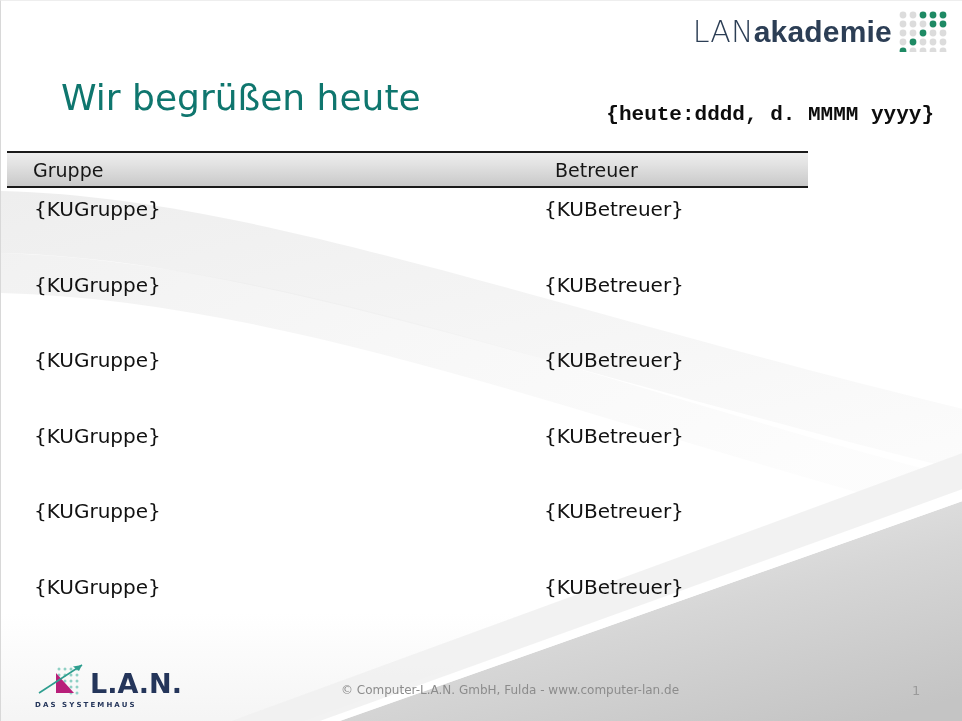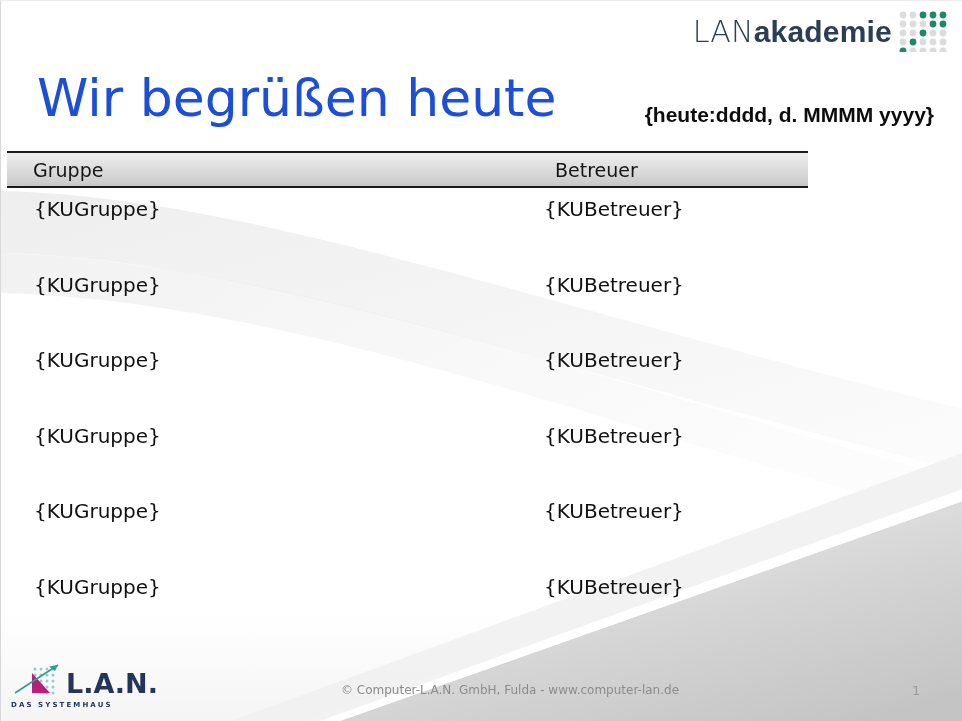--- a/index.html
+++ b/index.html
@@ -64,38 +64,38 @@
     white-space: nowrap;
     margin-top: 1px;
   }
   .brand-dots {
     margin-top: 3px;
   }
 
   
   .slide-title {
     position: absolute;
-    left: 36px;
+    left: 60px;
     top: 66px;
-    font-size: 52px;
+    font-size: 36px;
     line-height: 62px;
-    color: #1d4ed8;
+    color: #0f766e;
     font-weight: normal;
     font-family: "DejaVu Sans", sans-serif;
     white-space: nowrap;
   }
   .date-field {
     position: absolute;
     right: 28px;
     top: 101px;
     font-size: 21px;
     line-height: 26px;
     color: #0d0d0d;
     font-weight: bold;
-    font-family: Liberation Sans, sans-serif;
+    font-family: Liberation Mono, monospace;
     white-space: nowrap;
   }
 
   
   .table-head {
     position: absolute;
     left: 6px;
     top: 150px;
     width: 801px;
     height: 37px;
@@ -133,21 +133,21 @@
     color: #111111;
     font-family: "DejaVu Sans", sans-serif;
     white-space: nowrap;
   }
   .cell-gruppe { left: 33px; }
   .cell-betreuer { left: 543px; }
 
   
   .footer-logo {
     position: absolute;
-    left: 8px;
+    left: 32px;
     bottom: 9px;
     width: 165px;
     height: 52px;
     margin-top: 24px;
   }
   .footer-copy {
     position: absolute;
     left: 340px;
     bottom: 24px;
     font-size: 12px;

